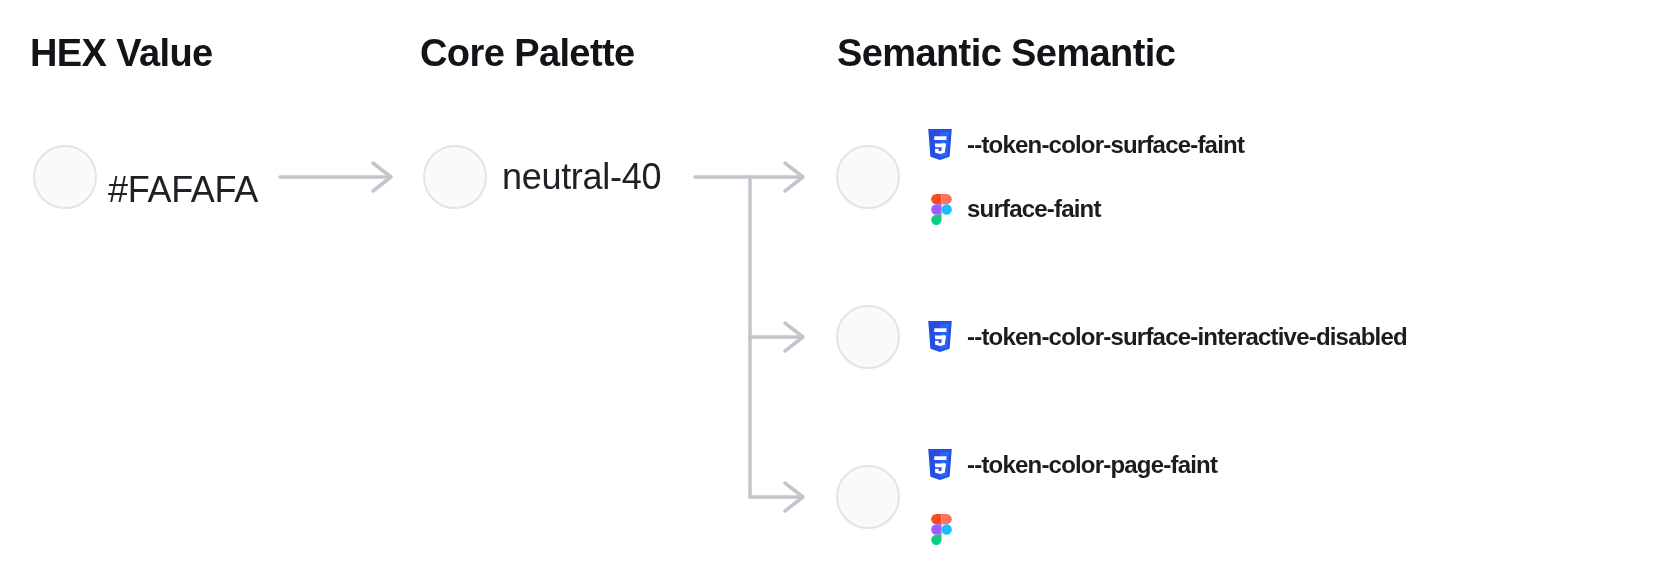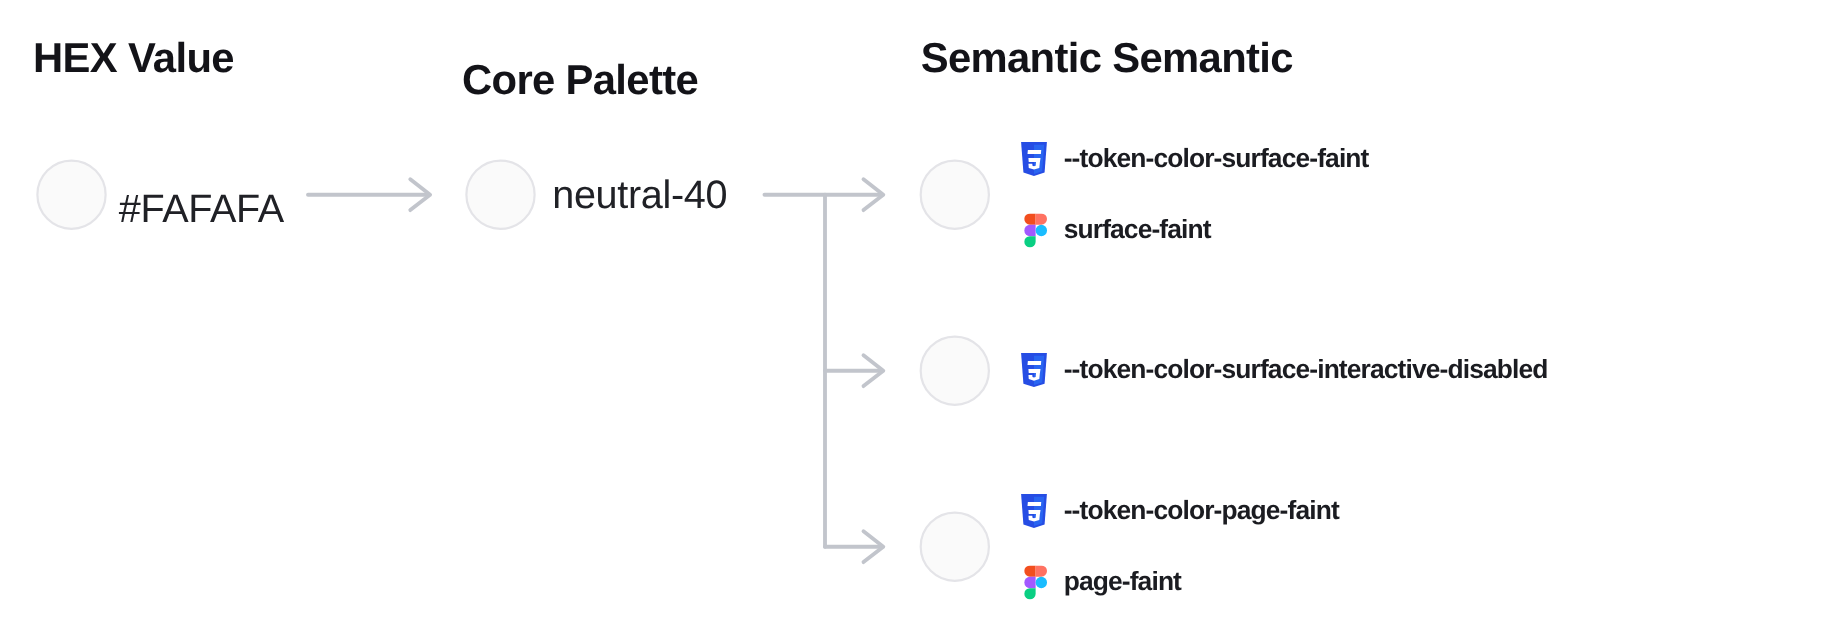--- a/index.html
+++ b/index.html
@@ -15,21 +15,21 @@
   .col-heading {
     position: absolute;
     top: 32px;
     font-size: 38px;
     font-weight: 700;
     color: #131318;
     letter-spacing: -0.6px;
     white-space: nowrap;
   }
   #heading-hex { left: 30px; }
-  #heading-core { left: 420px; margin-top: 20px; }
+  #heading-core { left: 420px; }
   #heading-semantic { left: 837px; }
 
   .swatch {
     position: absolute;
     width: 64px;
     height: 64px;
     border-radius: 50%;
     background: #FAFAFA;
     border: 2px solid #E4E4E8;
   }
@@ -183,17 +183,16 @@
     <div class="sem-line">
       <span class="icon-slot figma-slot">
         <svg width="21" height="31" viewBox="0 0 38 57">
           <path fill="#F24E1E" d="M19 0 H9.5 a9.5 9.5 0 0 0 0 19 H19 Z"></path>
           <path fill="#FF7262" d="M19 0 h9.5 a9.5 9.5 0 0 1 0 19 H19 Z"></path>
           <path fill="#A259FF" d="M19 19 H9.5 a9.5 9.5 0 0 0 0 19 H19 Z"></path>
           <circle fill="#1ABCFE" cx="28.5" cy="28.5" r="9.5"></circle>
           <path fill="#0ACF83" d="M9.5 57 A9.5 9.5 0 0 1 9.5 38 H19 v9.5 A9.5 9.5 0 0 1 9.5 57 Z"></path>
         </svg>
       </span>
-      <span class="token-text">page-faint</span>
     </div>
   </div>
 
 </div>
 
 </body></html>

